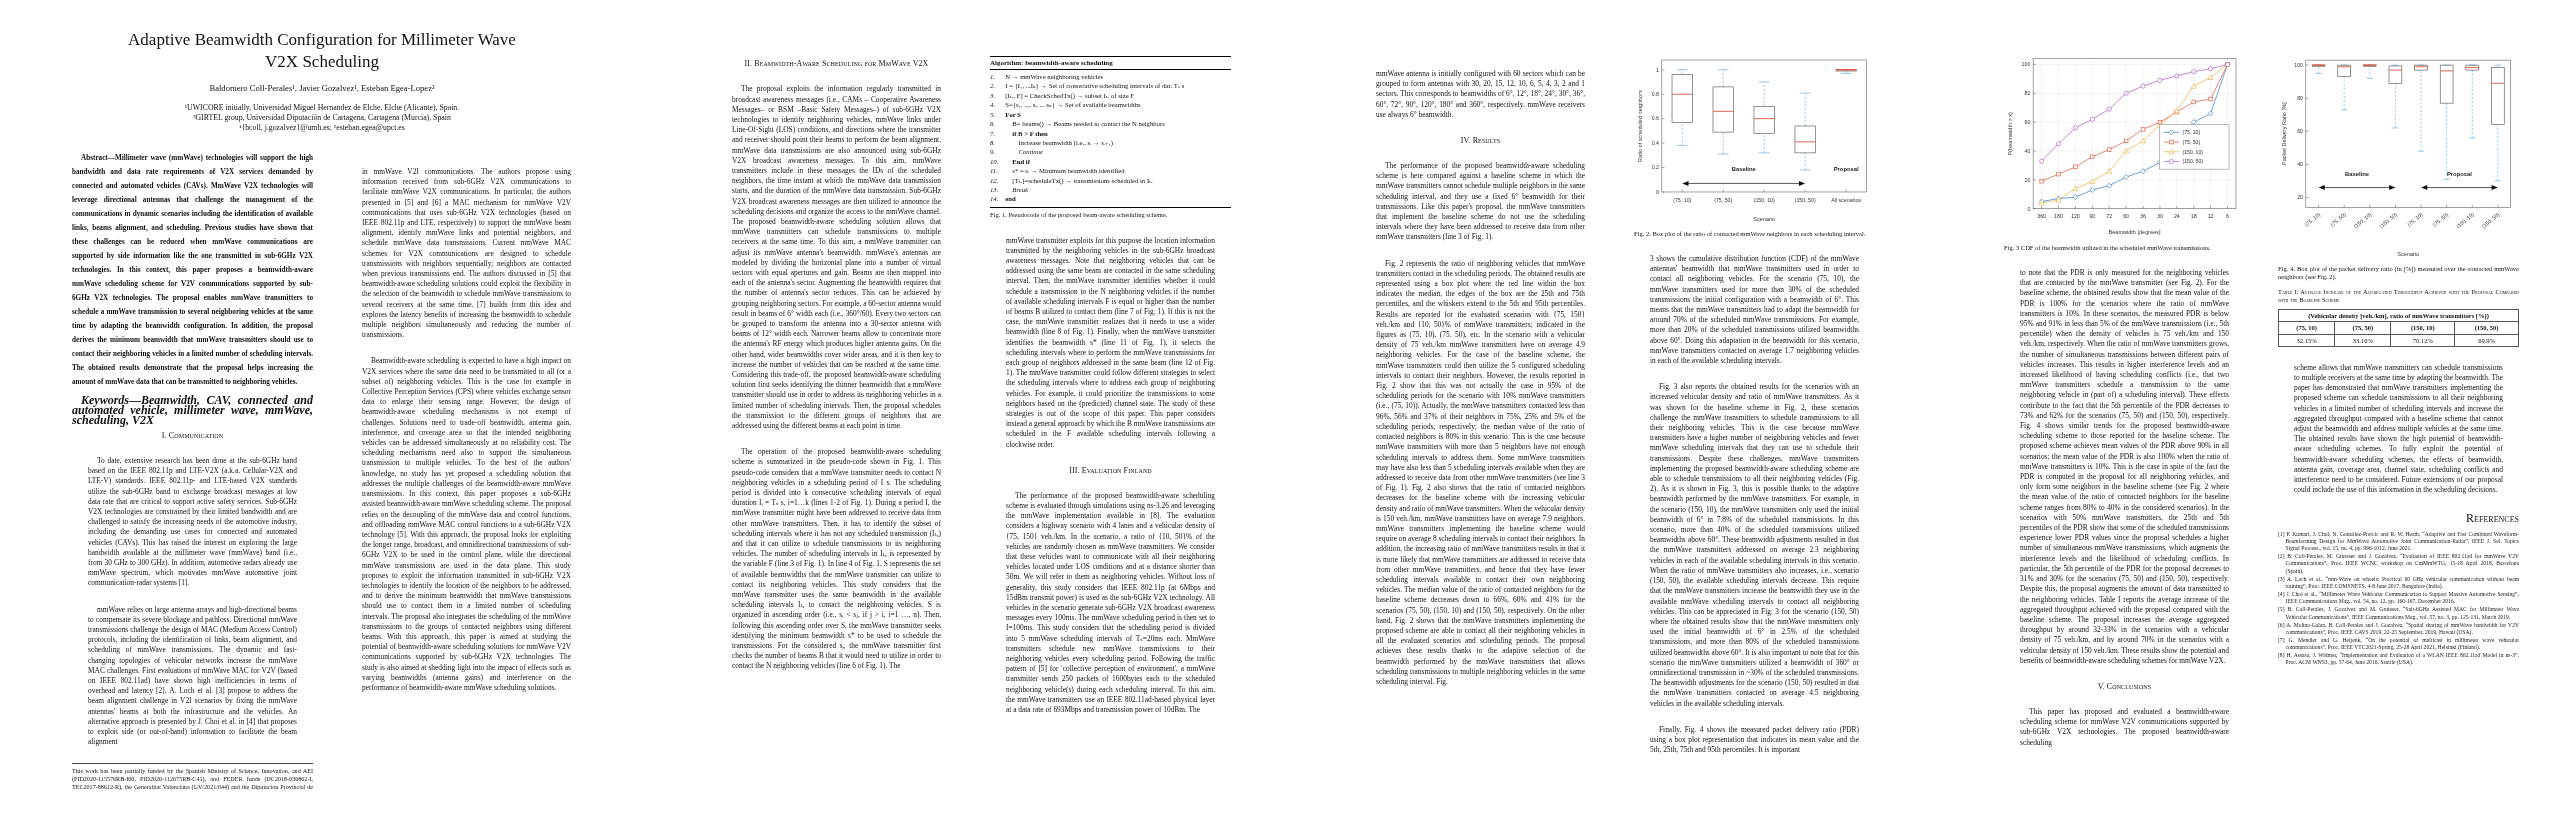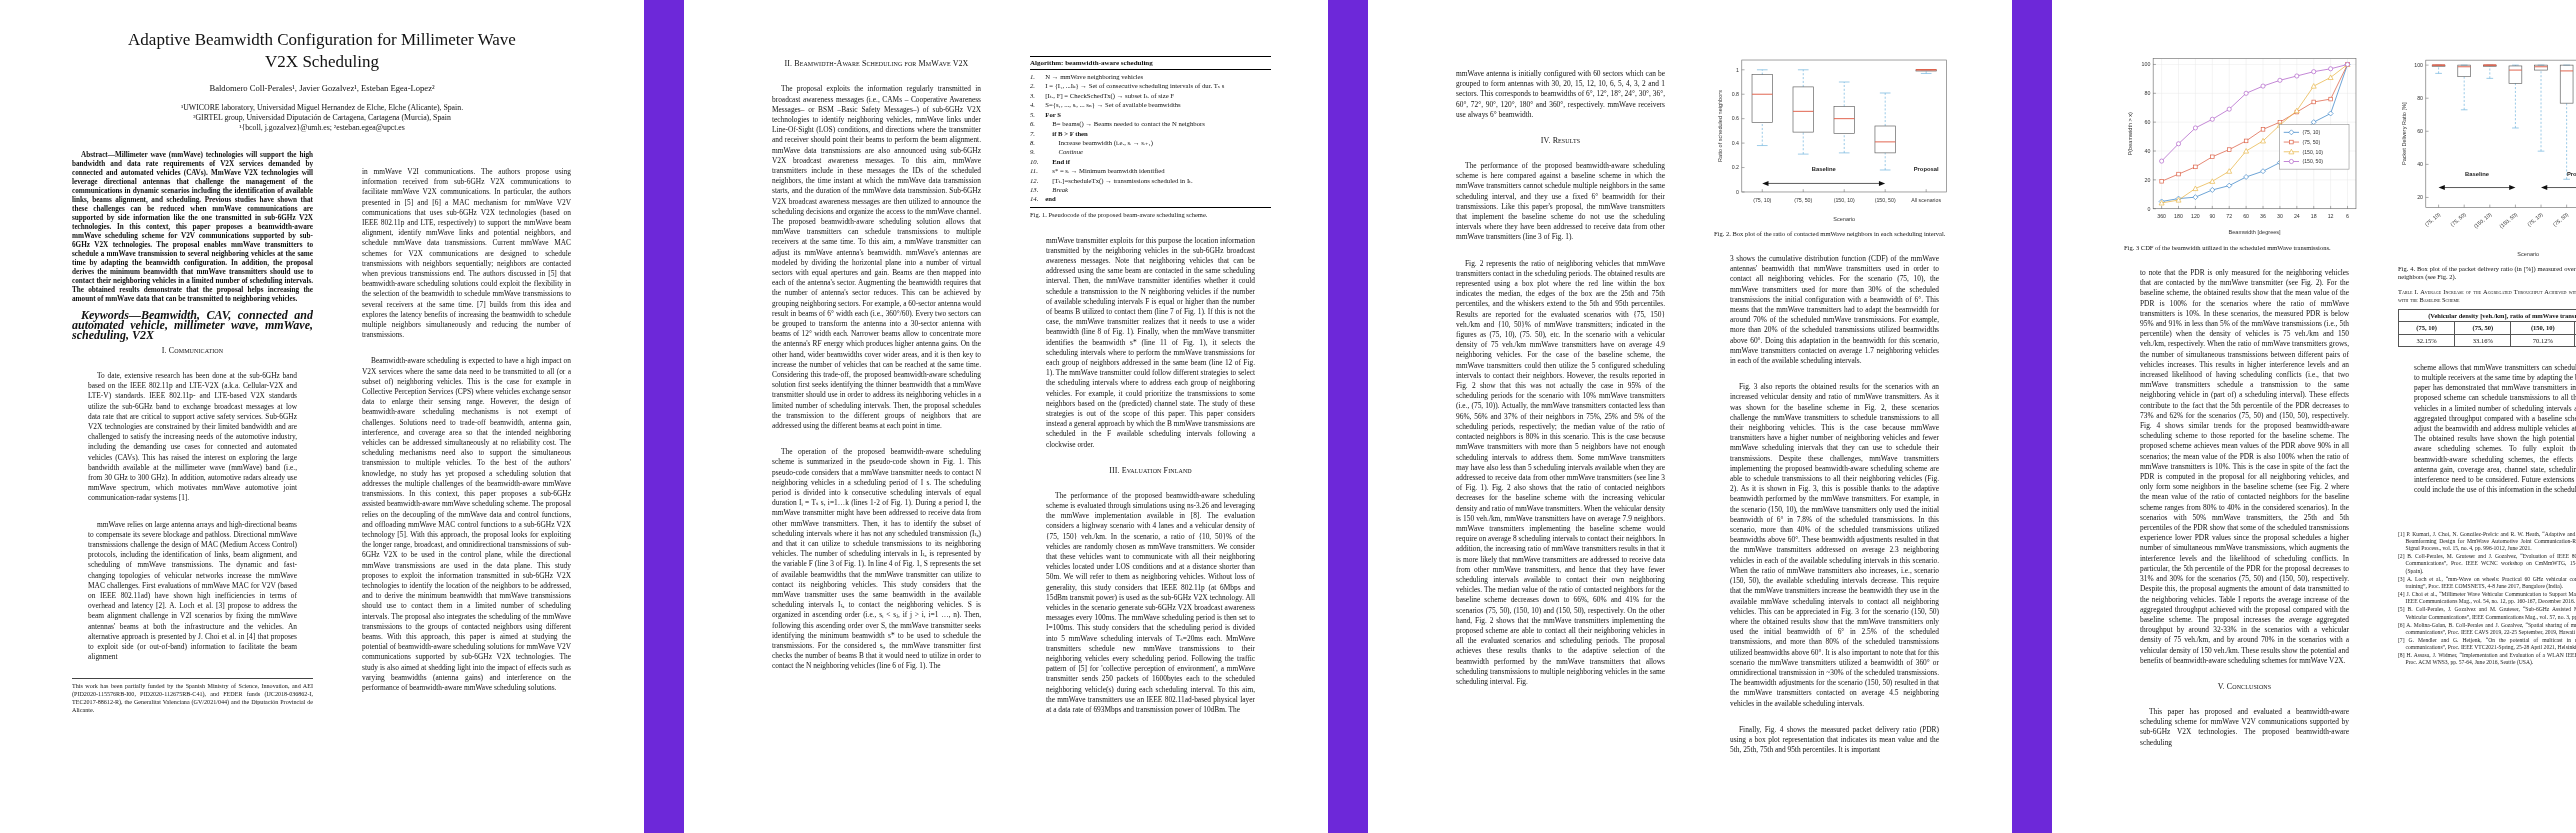--- a/index.html
+++ b/index.html
@@ -1,26 +1,26 @@
 <!DOCTYPE html>
 <html style="font-size:11px"><head>
 <meta charset="utf-8">
 <style>
   html,body{margin:0;padding:0;background:#fff;}
   body{width:2576px;height:834px;overflow:hidden;font-family:"Liberation Serif","DejaVu Serif",serif;color:#111;}
-  .doc{display:flex;width:2128px;height:834px;background:#6d28d9;gap:40px;}
+  .doc{display:flex;width:2128px;height:834px;background:#6d28d9;}
   .page{position:relative;width:644px;height:834px;flex:none;background:#fff;}
   .p1head{position:absolute;left:0;right:0;top:29px;text-align:center;}
   .title{font-size:17px;line-height:21.5px;width:417px;margin:0 auto 11px;}
   .authors{font-size:8.6px;margin-bottom:10px;}
   .affil{font-size:7.8px;line-height:10px;}
   .col{position:absolute;width:241px;overflow:hidden;}
   .c-l{left:72px;} .c-r{left:346px;}
   .p1c{top:151px;height:639px;} .pnc{top:53px;height:738px;}
-  .t-a{font-weight:bold;font-size:7.2px;line-height:9px;text-align:justify;text-indent:9px;margin:0 0 5.6px;}
+  .t-a{font-weight:bold;font-size:7.2px;line-height:14px;text-align:justify;text-indent:9px;margin:0 0 5.6px;}
   .t-k{font-weight:bold;font-style:italic;font-size:12px;line-height:10px;text-align:justify;text-indent:9px;margin:0 0 6.3px;}
   .t-h{text-align:center;font-variant:small-caps;font-size:8px;margin:6.3px 0 5.6px;letter-spacing:0.1px;}
   .t-p,.t-c{font-size:7.4px;line-height:10.2px;text-align:justify;margin:16px;}
   .t-p{text-indent:9px;}
   .t-hr{border-top:0.7px solid #444;margin-top:7.6px;height:2.8px;}
   .t-f{font-size:6.1px;line-height:8px;text-align:justify;}
   .t-cap{font-size:6.5px;line-height:8.5px;text-align:justify;margin:3.5px 0 6.3px;}
   .t-tcap{font-size:6.4px;line-height:8.6px;font-variant:small-caps;text-align:justify;margin:2.1px 0 4.2px;}
   .t-rh{text-align:right;font-variant:small-caps;font-size:12px;margin:7px 0 4.2px;}
   .t-r{font-size:5.6px;line-height:7.3px;text-align:justify;padding-left:7.6px;text-indent:-7.6px;margin:0 0 0.7px;color:#222;}
@@ -39,21 +39,21 @@
 </style>
 </head>
 <body>
 
 <div class="doc">
 
   <div class="page">
     <div class="p1head">
       <div class="title">Adaptive Beamwidth Configuration for Millimeter Wave V2X Scheduling</div>
       <div class="authors">Baldomero Coll-Perales¹, Javier Gozalvez¹, Esteban Egea-Lopez²</div>
-      <div class="affil">¹UWICORE laboratory, Universidad Miguel Hernandez de Elche, Elche (Alicante), Spain.</div>
+      <div class="affil">¹UWICORE initially, Universidad Miguel Hernandez de Elche, Elche (Alicante), Spain.</div>
       <div class="affil">²GIRTEL group, Universidad Diputación de Cartagena, Cartagena (Murcia), Spain</div>
       <div class="affil">¹{bcoll, j.gozalvez}@umh.es; ²esteban.egea@upct.es</div>
     </div>
     <div class="col c-l p1c">
         <div class="t-a">Abstract—Millimeter wave (mmWave) technologies will support the high bandwidth and data rate requirements of V2X services demanded by connected and automated vehicles (CAVs). MmWave V2X technologies will leverage directional antennas that challenge the management of the communications in dynamic scenarios including the identification of available links, beams alignment, and scheduling. Previous studies have shown that these challenges can be reduced when mmWave communications are supported by side information like the one transmitted in sub-6GHz V2X technologies. In this context, this paper proposes a beamwidth-aware mmWave scheduling scheme for V2V communications supported by sub-6GHz V2X technologies. The proposal enables mmWave transmitters to schedule a mmWave transmission to several neighboring vehicles at the same time by adapting the beamwidth configuration. In addition, the proposal derives the minimum beamwidth that mmWave transmitters should use to contact their neighboring vehicles in a limited number of scheduling intervals. The obtained results demonstrate that the proposal helps increasing the amount of mmWave data that can be transmitted to neighboring vehicles.</div>
         <div class="t-k">Keywords—Beamwidth, CAV, connected and automated vehicle, millimeter wave, mmWave, scheduling, V2X</div>
         <div class="t-h">I. Communication</div>
         <div class="t-p">To date, extensive research has been done at the sub-6GHz band based on the IEEE 802.11p and LTE-V2X (a.k.a. Cellular-V2X and LTE-V) standards. IEEE 802.11p- and LTE-based V2X standards utilize the sub-6GHz band to exchange broadcast messages at low data rate that are critical to support active safety services. Sub-6GHz V2X technologies are constrained by their limited bandwidth and are challenged to satisfy the increasing needs of the automotive industry, including the demanding use cases for connected and automated vehicles (CAVs). This has raised the interest on exploring the large bandwidth available at the millimeter wave (mmWave) band (i.e., from 30 GHz to 300 GHz). In addition, automotive radars already use mmWave spectrum, which motivates mmWave automotive joint communication-radar systems [1].</div>
         <div class="t-p">mmWave relies on large antenna arrays and high-directional beams to compensate its severe blockage and pathloss. Directional mmWave transmissions challenge the design of MAC (Medium Access Control) protocols, including the identification of links, beam alignment, and scheduling of mmWave transmissions. The dynamic and fast-changing topologies of vehicular networks increase the mmWave MAC challenges. First evaluations of mmWave MAC for V2V (based on IEEE 802.11ad) have shown high inefficiencies in terms of overhead and latency [2]. A. Loch et al. [3] propose to address the beam alignment challenge in V2I scenarios by fixing the mmWave antennas' beams at both the infrastructure and the vehicles. An alternative approach is presented by J. Choi et al. in [4] that proposes to exploit side (or out-of-band) information to facilitate the beam alignment</div>
         <div class="t-hr"></div>

